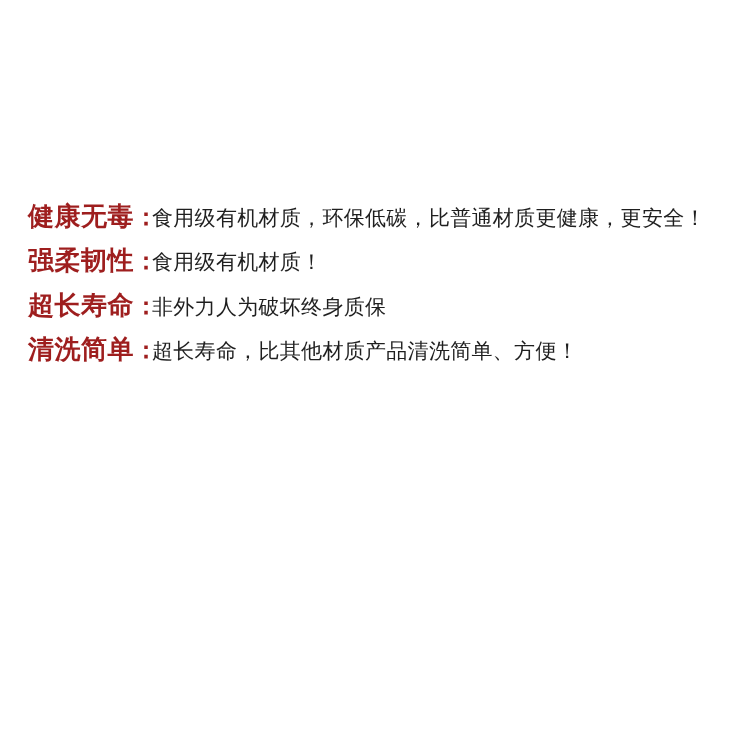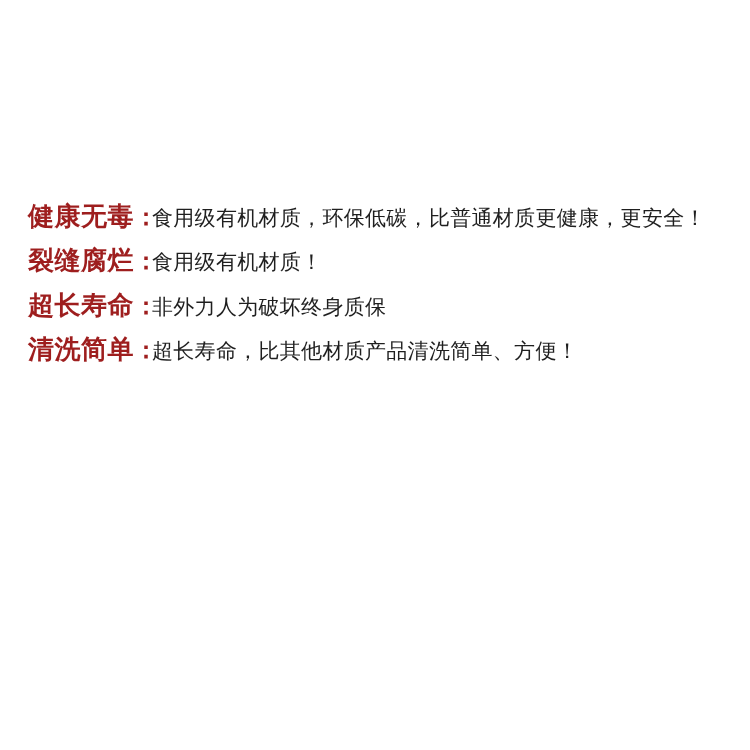--- a/index.html
+++ b/index.html
@@ -52,21 +52,21 @@
 
 <div class="feature-list">
 
   <div class="feature-row">
     <span class="feature-label">健康无毒</span><span class="feature-colon">：</span><span class="feature-text">食用级有机材质，环保低碳，比普通材质更健康，更安全！</span>
   </div>
 
 
 
   <div class="feature-row">
-    <span class="feature-label">裂缝腐烂</span><span class="feature-colon">：</span><span class="feature-text">食用级有机材质！</span>
+    <span class="feature-label">强柔韧性</span><span class="feature-colon">：</span><span class="feature-text">食用级有机材质！</span>
   </div>
 
   <div class="feature-row">
     <span class="feature-label">超长寿命</span><span class="feature-colon">：</span><span class="feature-text">非外力人为破坏终身质保</span>
   </div>
 
   <div class="feature-row">
     <span class="feature-label">清洗简单</span><span class="feature-colon">：</span><span class="feature-text">超长寿命，比其他材质产品清洗简单、方便！</span>
   </div>
 

